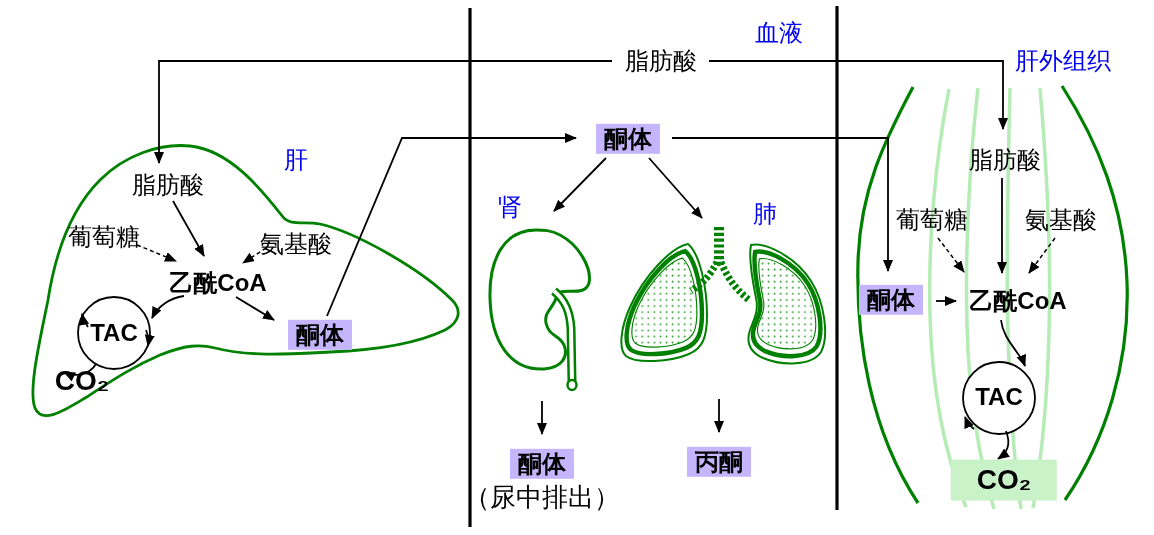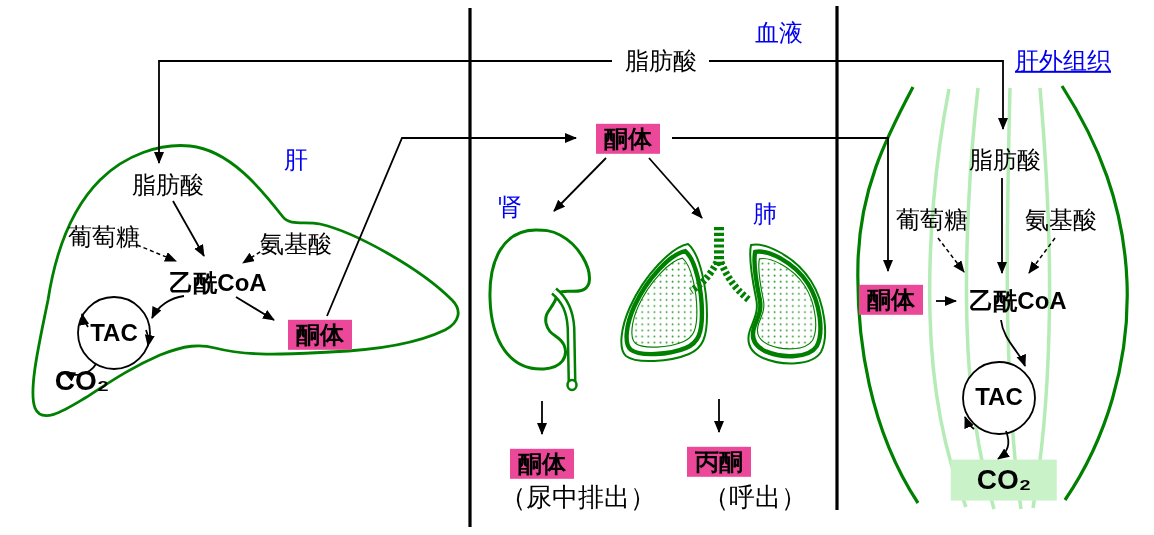--- a/index.html
+++ b/index.html
@@ -7,22 +7,22 @@
     position:relative;width:1154px;height:535px;background:#ffffff;overflow:hidden;
     font-family:"Liberation Sans","DejaVu Sans",sans-serif;
   }
   .stage svg{position:absolute;left:0;top:0;z-index:1;}
   .label{
     position:absolute;transform:translate(-50%,-50%);
     font-size:24px;color:#000;white-space:nowrap;z-index:2;line-height:1.1;
   }
   .blue{color:#0000ee;}
   .bold{font-weight:bold;}
-  .small{font-size:26px;margin-left:36px;}
-  .gbox{background:#ec4899;padding:2px 8px;}
+  .small{font-size:26px;}
+  .gbox{background:#c4b5fd;padding:2px 8px;}
   .co2box{background:#c9f2c9;padding:5px 26px;}
 </style>
 </head>
 <body>
 
 <div class="stage">
 
 <svg width="1154" height="535" viewBox="0 0 1154 535">
   <defs>
     <marker id="ah" markerUnits="userSpaceOnUse" markerWidth="16" markerHeight="14" refX="11" refY="5" orient="auto">
@@ -138,23 +138,22 @@
 <div class="label bold gbox" style="left:320px;top:335px;">酮体</div>
 
 <div class="label" style="left:661px;top:61px;">脂肪酸</div>
 <div class="label blue" style="left:779px;top:33px;">血液</div>
 <div class="label bold gbox" style="left:628px;top:139px;">酮体</div>
 <div class="label blue" style="left:510px;top:207px;">肾</div>
 <div class="label blue" style="left:765px;top:214px;">肺</div>
 <div class="label bold gbox" style="left:542px;top:464px;">酮体</div>
 <div class="label small" style="left:542px;top:497px;">（尿中排出）</div>
 <div class="label bold gbox" style="left:719px;top:462px;font-family:Liberation Serif, serif;">丙酮</div>
-<div class="label small" style="left:719px;top:497px;">（呼出）</div>
 
-<div class="label blue" style="left:1063px;top:61px;text-decoration:underline;">肝外组织</div>
+<div class="label blue" style="left:1063px;top:61px;">肝外组织</div>
 <div class="label" style="left:1005px;top:160px;">脂肪酸</div>
 <div class="label" style="left:932px;top:220px;">葡萄糖</div>
 <div class="label" style="left:1061px;top:220px;">氨基酸</div>
 <div class="label bold gbox" style="left:891px;top:300px;">酮体</div>
 <div class="label bold" style="left:1018px;top:301px;">乙酰CoA</div>
 <div class="label bold" style="left:999px;top:397px;">TAC</div>
 <div class="label bold co2box" style="left:1004px;top:480px;font-size:28px;">CO₂</div>
 
 </div>
 

